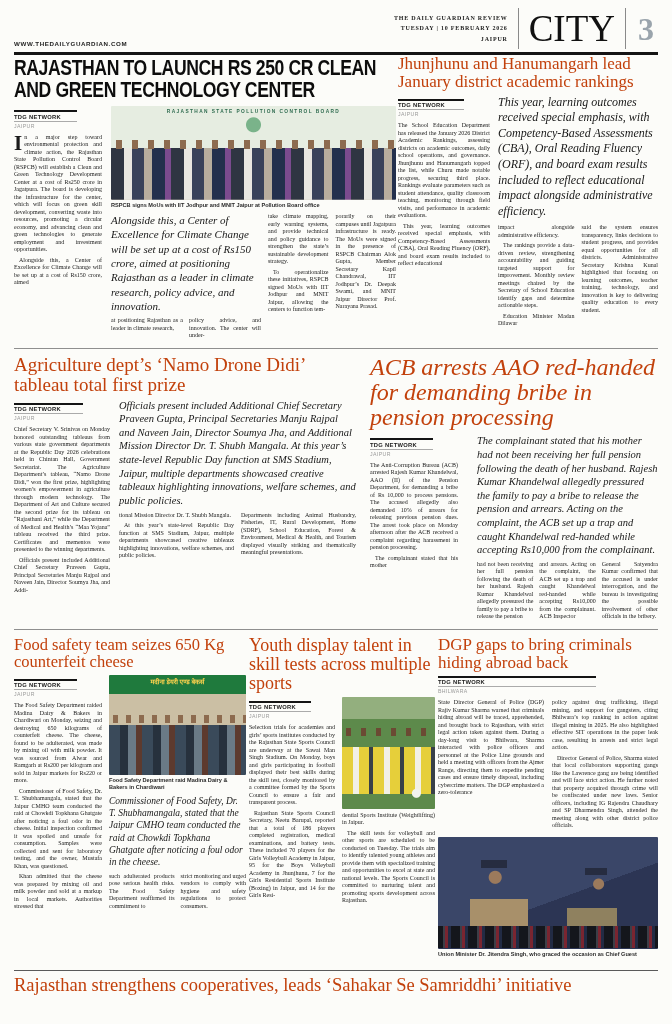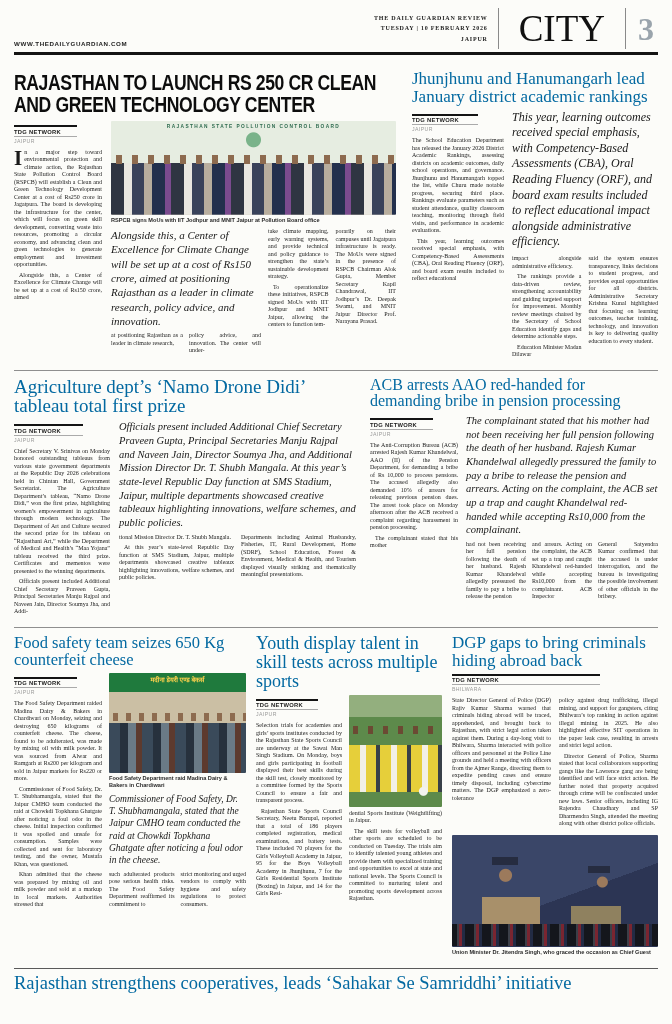--- a/index.html
+++ b/index.html
@@ -7,39 +7,39 @@
         box-sizing:border-box;padding:8px 14px 12px;font-family:"Liberation Serif",serif;}
   
   header{display:flex;justify-content:space-between;align-items:flex-end;
          border-bottom:3px solid #141414;padding-bottom:3px;}
   .mast-url{font-family:"Liberation Sans",sans-serif;font-size:6.2px;letter-spacing:.6px;
             font-weight:bold;color:#222;padding-bottom:2px;}
   .mast-right{display:flex;align-items:center;}
   .mr-lines{font-family:"Liberation Serif",serif;font-size:6px;font-weight:bold;
             letter-spacing:.8px;text-align:right;line-height:1.7;color:#1d1d1d;padding-right:10px;}
   .mr-section{font-family:"Liberation Serif",serif;font-size:37px;line-height:1;
-              padding:2px 20px;border-left:1px solid #8a8a8a;border-right:1px solid #8a8a8a;color:#111;}
+              padding:2px 10px;border-left:1px solid #8a8a8a;border-right:1px solid #8a8a8a;color:#111;}
   .mr-page{font-family:"Liberation Serif",serif;font-size:32px;line-height:1;color:#9aa4ac;
            padding:2px 4px 2px 12px;font-weight:bold;}
   
   .byl{width:72%;border-top:2px solid #141414;margin:4px 0 5px;}
   .byl-name{font-family:"Liberation Sans",sans-serif;font-weight:bold;font-size:5.8px;
             letter-spacing:.3px;padding:1.5px 0 1px;border-bottom:.5px solid #aaa;}
   .byl-loc{font-family:"Liberation Sans",sans-serif;font-size:5.2px;color:#9a9a9a;
            letter-spacing:.4px;padding-top:1px;}
   .bcol{font-size:6px;line-height:1.25;text-align:justify;hyphens:auto;overflow-wrap:break-word;}
   .bcol p{margin:0 0 3px;}
   .bcol p + p{text-indent:5px;}
   .pq{font-family:"Liberation Serif",serif;font-style:italic;color:#181818;line-height:1.3;}
   .cap{font-family:"Liberation Sans",sans-serif;font-weight:bold;font-size:5.6px;
        color:#2a2a2a;line-height:1.25;margin:2px 0 4px;}
-  .shead{font-family:"Liberation Serif",serif;font-weight:500;color:#0369a1;line-height:1.05;margin:0 0 4px;}
+  .shead{font-family:"Liberation Serif",serif;font-weight:500;color:#c2410c;line-height:1.05;margin:0 0 4px;}
   .photo{position:relative;overflow:hidden;border-radius:1px;}
   
-  .row1{display:grid;grid-template-columns:382px 1fr;column-gap:16px;padding-top:15px;}
+  .row1{display:grid;grid-template-columns:382px 1fr;column-gap:2px;padding-top:0;}
   .lead-h{font-family:"Liberation Sans",sans-serif;font-weight:800;font-size:22px;line-height:.98;
           letter-spacing:-.5px;transform:scaleX(.8);transform-origin:0 0;width:125%;margin:2px 0 6px;color:#0d0d0d;}
   .standfirst{font-size:11.5px;line-height:1.3;color:#6b6b6b;margin:0 0 6px;max-width:360px;}
   .lead-grid{display:grid;grid-template-columns:88px 1fr;column-gap:9px;}
   .dropcap{float:left;font-size:21px;line-height:16px;font-weight:bold;padding:1px 2px 0 0;}
   .lead-photo{height:94px;background:
       radial-gradient(circle at 50% 20%, #7ab38a 0 7px, rgba(0,0,0,0) 8px),
       repeating-linear-gradient(90deg, rgba(0,0,0,0) 0 5px, #8d6b4f 5px 11px, rgba(0,0,0,0) 11px 16px) 0 40%/100% 9px no-repeat,
       repeating-linear-gradient(90deg, #2f3542 0 13px, #e9e7e0 13px 21px, #39425a 21px 33px, #b8ae9e 33px 41px, #23304d 41px 54px, #7b4b8f 54px 60px) 0 100%/100% 55% no-repeat,
       linear-gradient(180deg,#e6ede1 0 45%,#d9d3c7 45%);}
@@ -54,26 +54,26 @@
   .rank-grid{display:grid;grid-template-columns:92px 1fr;column-gap:8px;}
   .rank-pq{font-size:12px;margin-bottom:5px;}
   .rank-cols{display:grid;grid-template-columns:1fr 1fr;column-gap:7px;}
   
   .row2{display:grid;grid-template-columns:342px 1fr;column-gap:14px;
         border-top:1px solid #8f8f8f;margin-top:8px;padding-top:6px;}
   .agri-h{font-size:19px;}
   .agri-grid{display:grid;grid-template-columns:96px 1fr;column-gap:9px;}
   .agri-pq{font-size:10.5px;margin-bottom:4px;}
   .agri-cols,.acb-cols{display:grid;grid-template-columns:1fr 1fr;column-gap:7px;}
-  .acb-h{font-size:16px;}
-  .acb-grid{display:grid;grid-template-columns:88px 1fr;column-gap:8px;}
+  .acb-h{font-size:24px;font-style:italic;}
+  .acb-grid{display:grid;grid-template-columns:88px 1fr;column-gap:19px;}
   .acb-pq{font-size:10.5px;margin-bottom:4px;}
   .acb-cols3{display:grid;grid-template-columns:1fr 1fr 1fr;column-gap:6px;}
   
-  .row3{display:grid;grid-template-columns:232px 186px 1fr;column-gap:10px;
+  .row3{display:grid;grid-template-columns:232px 186px 1fr;column-gap:3px;
         border-top:1px solid #8f8f8f;margin-top:8px;padding-top:6px;}
   .food-h{font-size:16.5px;}
   .food-grid{display:grid;grid-template-columns:88px 1fr;column-gap:7px;}
   .food-photo{height:100px;background:
       repeating-linear-gradient(90deg, rgba(0,0,0,0) 0 4px, #8d6b4f 4px 9px, rgba(0,0,0,0) 9px 13px) 0 44%/100% 8px no-repeat,
       repeating-linear-gradient(90deg, #3a4a5a 0 11px, #27313d 11px 19px, #6a7a86 19px 27px, #5d3a2e 27px 33px) 0 100%/100% 50% no-repeat,
       linear-gradient(180deg,#1f7a3d 0 19%, #cbbfa4 19%);}
   .fp-sign{position:absolute;top:2px;left:0;right:0;text-align:center;font-size:6.5px;
            color:#ffd34d;font-weight:bold;}
   .food-pq{font-size:9.5px;margin:3px 0 4px;}

